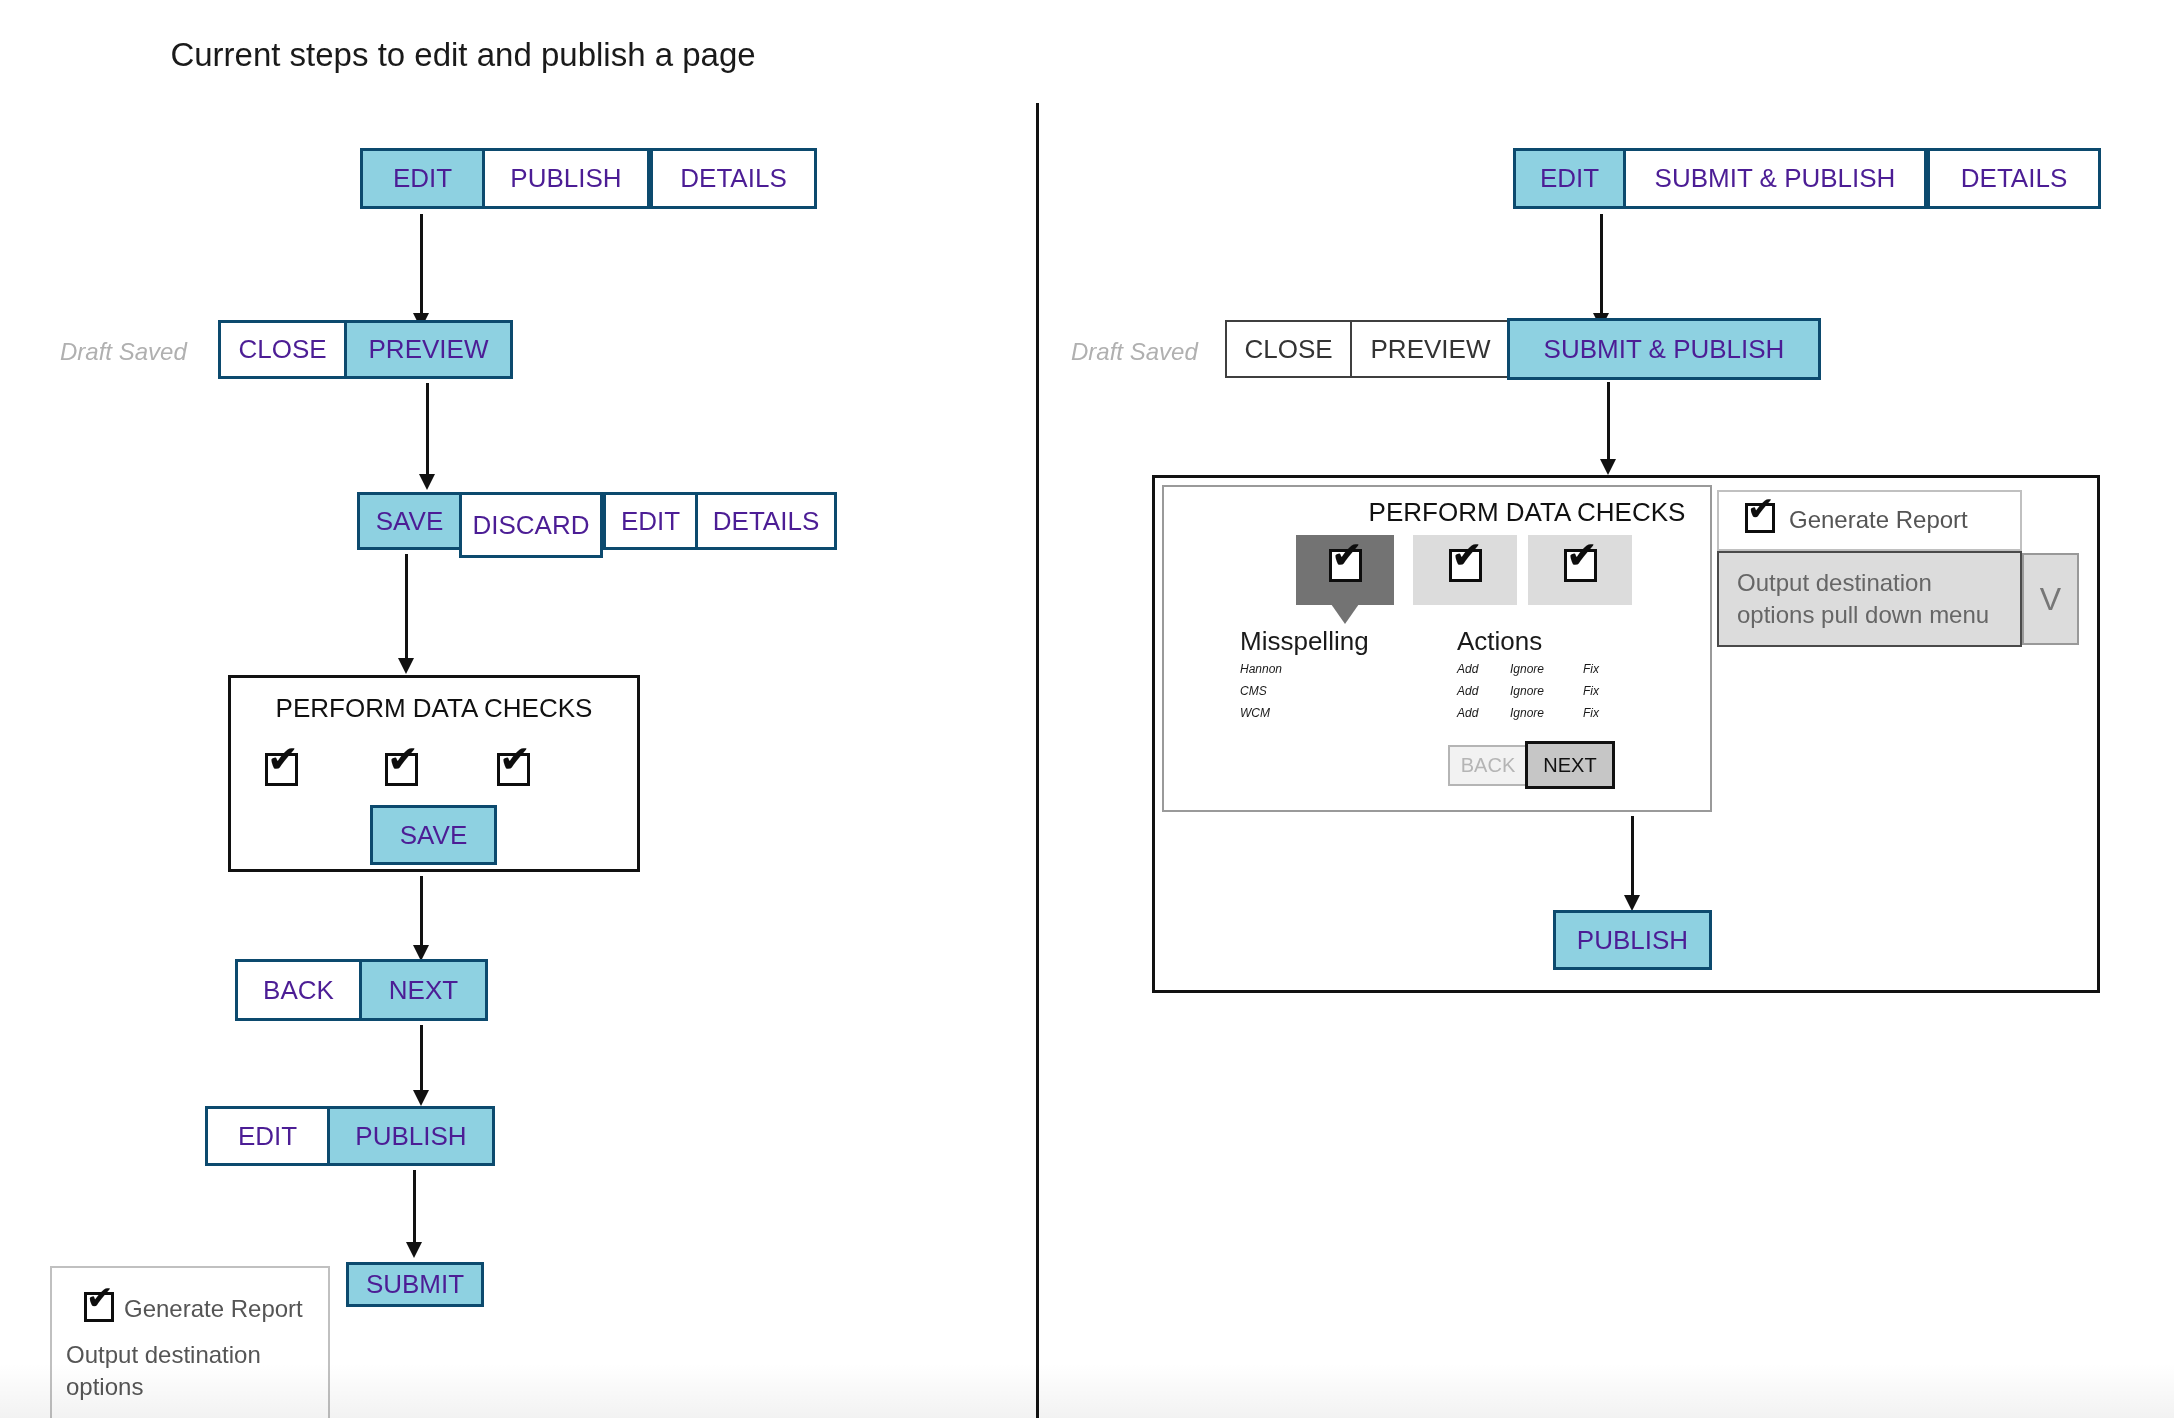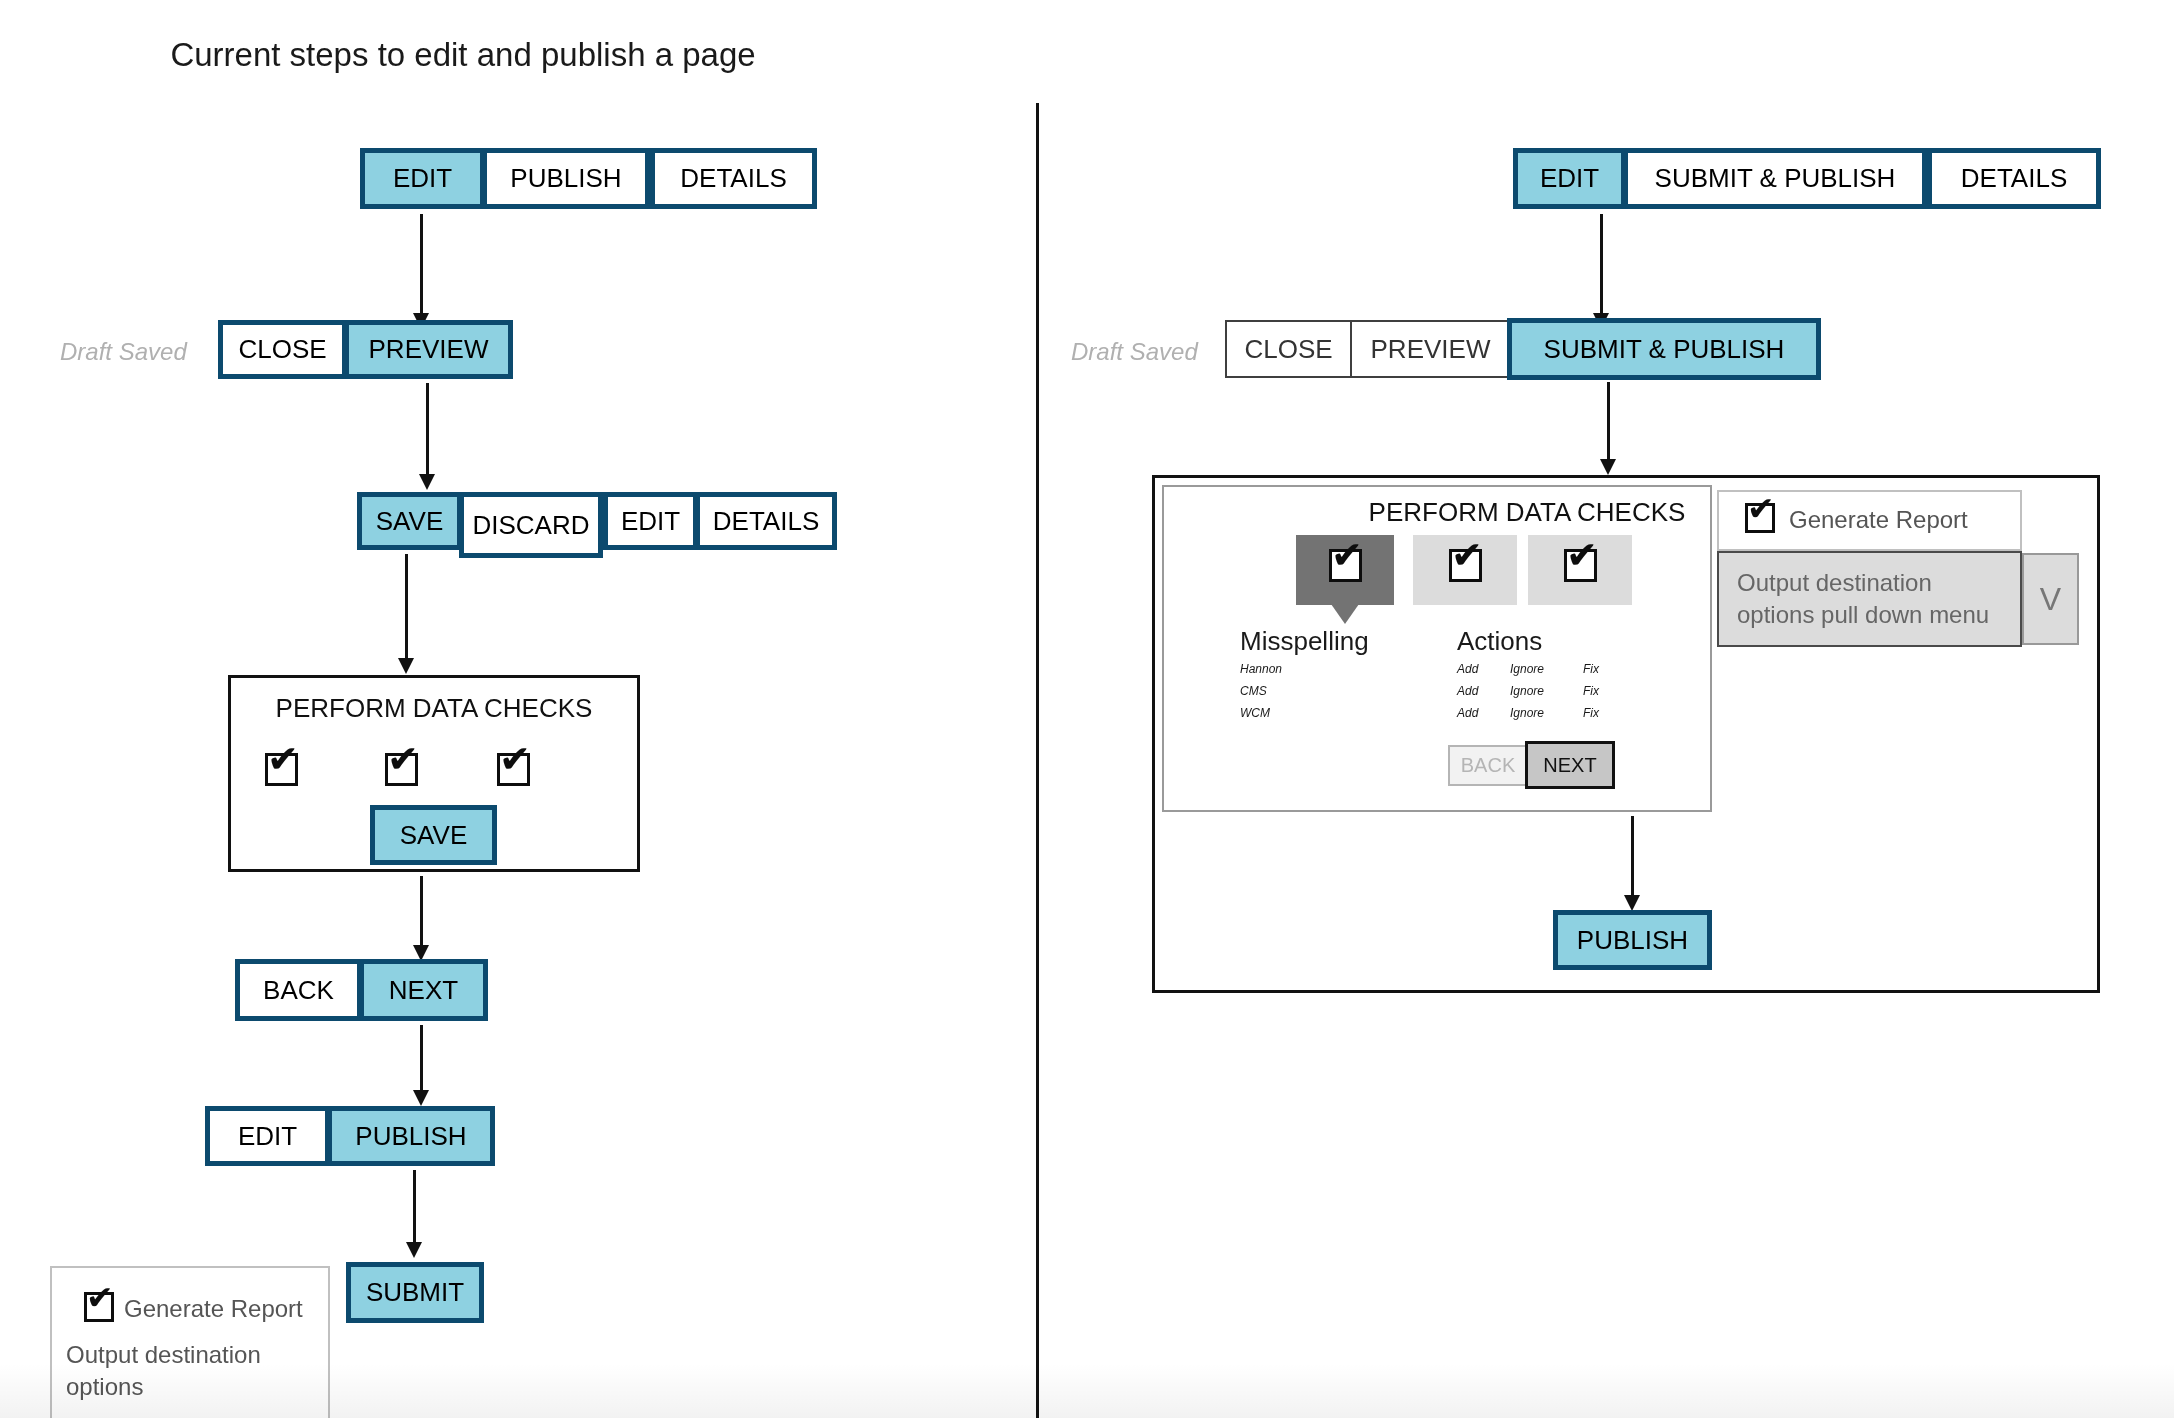--- a/index.html
+++ b/index.html
@@ -4,21 +4,21 @@
 <style>
   html,body{margin:0;padding:0;background:#fff;}
   .canvas{
     position:relative;width:2174px;height:1418px;background:#fff;overflow:hidden;
     font-family:"Liberation Sans","DejaVu Sans",sans-serif;color:#111;
   }
   .abs{position:absolute;box-sizing:border-box;}
   .title{font-size:33px;text-align:center;color:#1a1a1a;white-space:nowrap;}
   .btn{
     position:absolute;box-sizing:border-box;display:flex;align-items:center;justify-content:center;
-    border:5px solid #0c4a6e;background:#fff;font-size:26px;color:#000000;white-space:nowrap;
+    border:3px solid #0c4a6e;background:#fff;font-size:26px;color:#4c1d95;white-space:nowrap;
   }
   .teal{background:#8ED1E1;}
   .btn-gray{border:2px solid #3f3f3f;color:#333;}
   .muted{color:#b0b0b0;}
   .italic{font-style:italic;}
   .arrow{position:absolute;width:3px;background:#111;}
   .arrow::after{
     content:"";position:absolute;left:-7px;bottom:-15px;width:0;height:0;
     border-left:8px solid transparent;border-right:8px solid transparent;border-top:16px solid #111;
   }
@@ -89,21 +89,21 @@
   <div class="btn" style="left:235px;top:959px;width:127px;height:62px;">BACK</div>
   <div class="btn teal" style="left:359px;top:959px;width:129px;height:62px;">NEXT</div>
 
   <div class="arrow" style="left:420px;top:1025px;height:66px;"></div>
 
   <div class="btn" style="left:205px;top:1106px;width:125px;height:60px;">EDIT</div>
   <div class="btn teal" style="left:327px;top:1106px;width:168px;height:60px;">PUBLISH</div>
 
   <div class="arrow" style="left:413px;top:1170px;height:73px;"></div>
 
-  <div class="btn teal" style="left:346px;top:1262px;width:138px;height:61px;">SUBMIT</div>
+  <div class="btn teal" style="left:346px;top:1262px;width:138px;height:45px;">SUBMIT</div>
 
   <div class="box-lgray" style="left:50px;top:1266px;width:280px;height:170px;"></div>
   <div class="cb-sm" style="left:84px;top:1292px;"></div>
   <div class="abs gray-text" style="left:124px;top:1295px;font-size:24px;white-space:nowrap;">Generate Report</div>
   <div class="abs gray-text" style="left:66px;top:1341px;font-size:24px;white-space:nowrap;">Output destination</div>
   <div class="abs gray-text" style="left:66px;top:1373px;font-size:24px;white-space:nowrap;">options</div>
 
   <div class="divider" style="left:1036px;top:103px;height:1315px;"></div>
 
 

